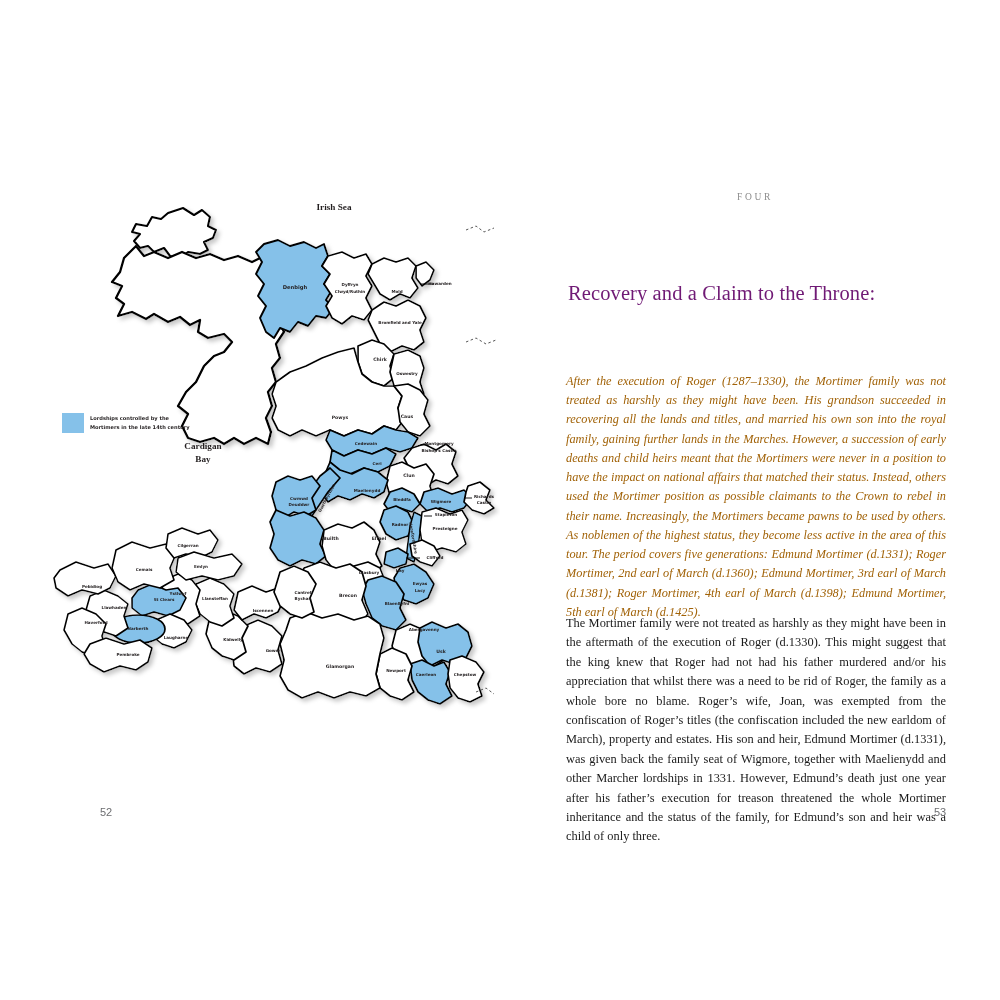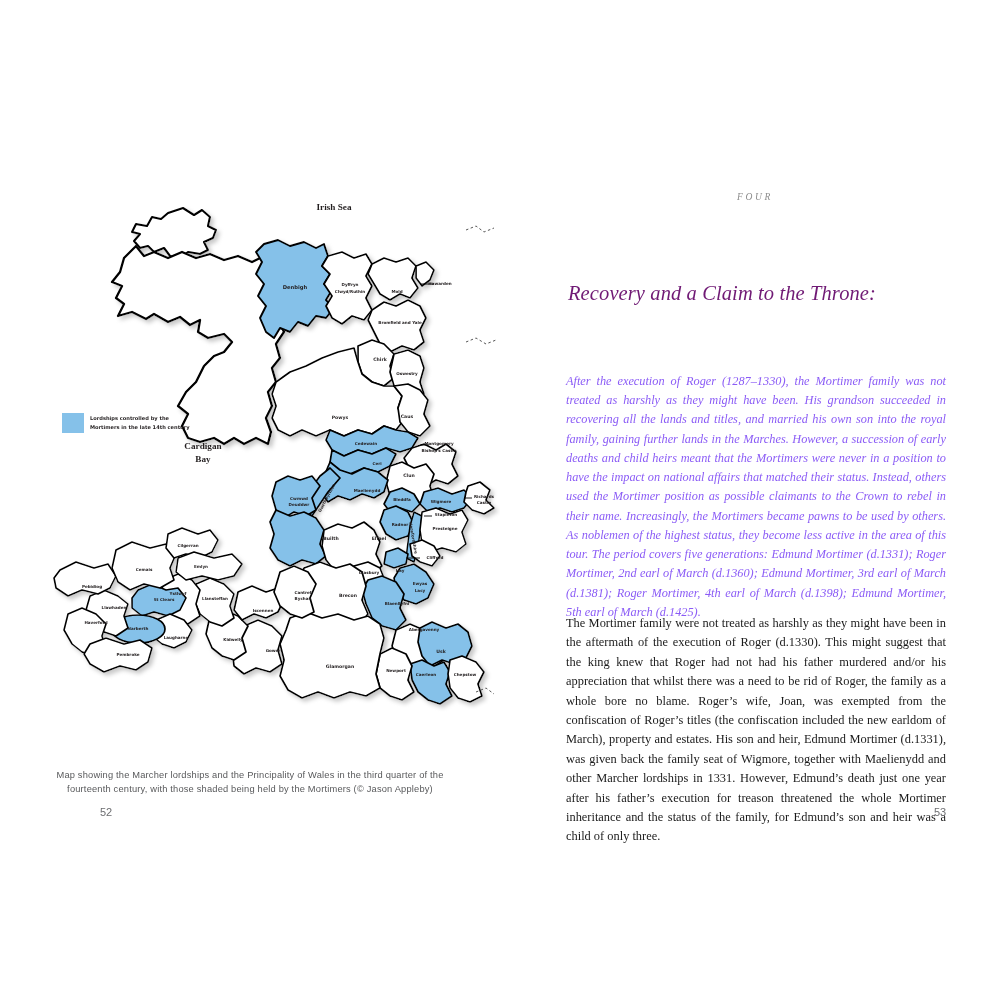--- a/index.html
+++ b/index.html
@@ -72,21 +72,21 @@
     font-family: "Liberation Sans", sans-serif;
     font-size: 11px;
     color: #6d6e71;
     margin-left: 48px;
   }
 
   
   #right-page {
     position: absolute;
     left: 500px; top: 0;
-    width: 500px; height: 912px; font-style: italic;
+    width: 500px; height: 912px;
   }
   #chapter-eyebrow {
     position: absolute;
     left: 60px; top: 192px;
     width: 390px;
     text-align: center;
     font-family: "Liberation Serif", serif;
     font-size: 9.5px;
     letter-spacing: 0.28em;
     color: #8c8c8c;
@@ -108,21 +108,21 @@
     letter-spacing: 0.03em;
   }
   #intro-para {
     position: absolute;
     left: 566px; top: 372px;
     width: 380px;
     font-family: "Liberation Serif", serif;
     font-style: italic;
     font-size: 12.3px;
     line-height: 1.565;
-    color: #8b5cf6;
+    color: #a16207;
     text-align: justify;
     text-justify: inter-word;
   }
   #body-para {
     position: absolute;
     left: 566px; top: 614px;
     width: 380px;
     font-family: "Liberation Serif", serif;
     font-size: 12.4px;
     line-height: 1.565;
@@ -413,21 +413,20 @@
           </g>
 
         <g>
           <rect x="34" y="227" width="22" height="20" fill="#85C1E9"></rect>
           <text class="legend-text" x="62" y="233">Lordships controlled by the</text>
           <text class="legend-text" x="62" y="242">Mortimers in the late 14th century</text>
         </g>
       </svg>
     </div>
 
-    <div id="map-caption">Map showing the Marcher lordships and the Principality of Wales in the third quarter of the fourteenth century, with those shaded being held by the Mortimers (© Jason Appleby)</div>
 
     <div id="page-number-left">52</div>
   </div>
 
   <div id="right-page">
     <div id="chapter-eyebrow">FOUR</div>
 
     <div id="chapter-title">
       <span>Recovery and a Claim to the Throne:</span>
     </div>

